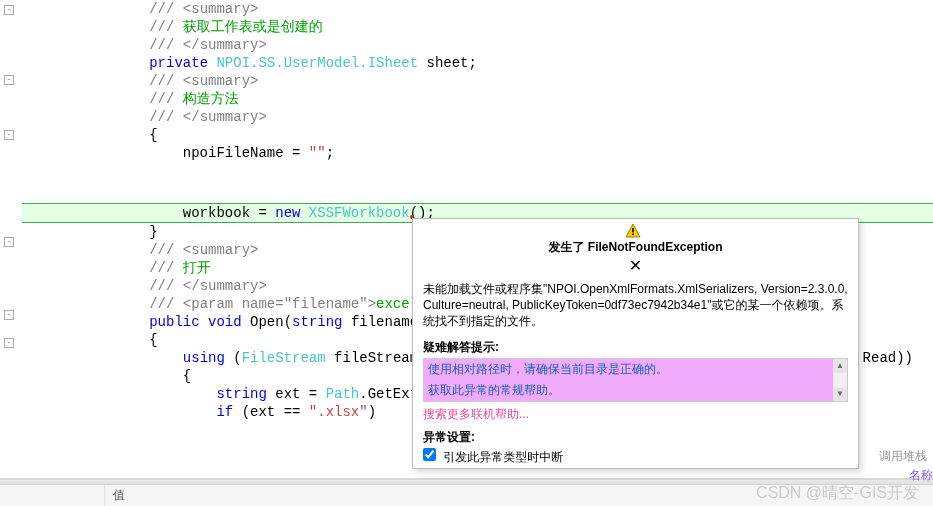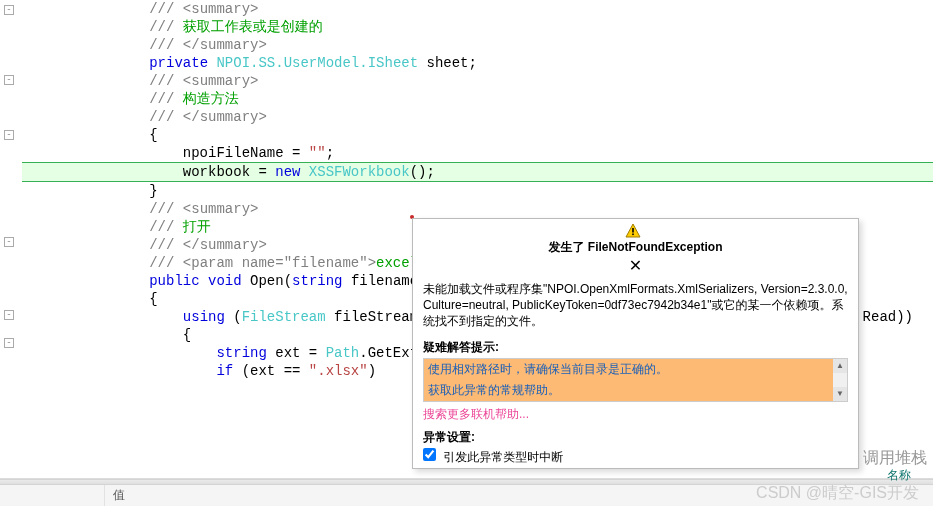--- a/index.html
+++ b/index.html
@@ -37,21 +37,21 @@
   color: #888;
   background: #fff;
 }
 .code-line { white-space: pre; padding-left: 60px; }
 .kw { color: #0000dd; }
 .type { color: #49c7c7; }
 .str { color: #b94545; }
 .cmt-zh { color: #00a000; }
 .cmt { color: gray; }
 .highlight-line { background: #e5ffe5; }
-.border-bottom { border-bottom: 1px solid #35b055; border-top: 1px solid #35b055; }
+.border-bottom { border-bottom: 1px solid #35b055; border-top: 1px solid #35b055; margin-top: 41px; }
 .popup {
   position: absolute;
   top: 218px;
   left: 412px;
   width: 447px;
   background: #fff;
   border: 1px solid #bbb;
   box-shadow: 3px 3px 6px rgba(0,0,0,0.15);
   font-family: 'Microsoft YaHei', 'Segoe UI', sans-serif;
   font-size: 12px;
@@ -68,21 +68,21 @@
   height: 16px;
   margin-right: 6px;
 }
 .popup-title { font-weight: bold; flex: 1; }
 .close-x { font-size: 16px; font-weight: normal; cursor: pointer; }
 .popup-body { padding: 4px 10px 6px 10px; line-height: 16px; }
 .popup-section { padding: 4px 10px 2px; font-weight: bold; }
 .links-box {
   margin: 0 10px;
   border: 1px solid #ccc;
-  background: #fdba74;
+  background: #f0abfc;
   position: relative;
 }
 .links-box .link-item { color: #1a5fb8; padding: 2px 4px; cursor: pointer; }
 .scrollbar-y {
   position: absolute;
   right: 0;
   top: 0;
   bottom: 0;
   width: 14px;
   background: #f0f0f0;
@@ -131,21 +131,21 @@
   width: 4px;
   height: 4px;
   background: #c92a2a;
   border-radius: 50%;
 }
 .call-stack {
   position: absolute;
   right: 6px;
   top: 448px;
   font-family: Liberation Sans, sans-serif;
-  font-size: 16px;
+  font-size: 12px;
   color: #999;
 }
 </style>
 </head>
 <body>
 
 <div class="editor">
   <div class="gutter">
     <div class="fold" style="top:5px">-</div>
     <div class="fold" style="top:75px">-</div>
@@ -215,13 +215,13 @@
   <div class="split-handle"></div>
   <div class="bottom-tabs">
     <div class="cell cell-header-left"></div>
     <div class="cell">值</div>
     <div style="flex:1"></div>
   </div>
 </div>
 
 <div class="watermark">CSDN @晴空-GIS开发</div>
 
-<div style="position:absolute; right:22px; bottom:22px; font-family:'Microsoft YaHei',sans-serif; font-size:12px; color:#0f766e;margin-top:27px;">名称</div>
+<div style="position:absolute; right:0; bottom:22px; font-family:'Microsoft YaHei',sans-serif; font-size:12px; color:#8b5cf6;margin-top:27px;">名称</div>
 
 </body></html>

